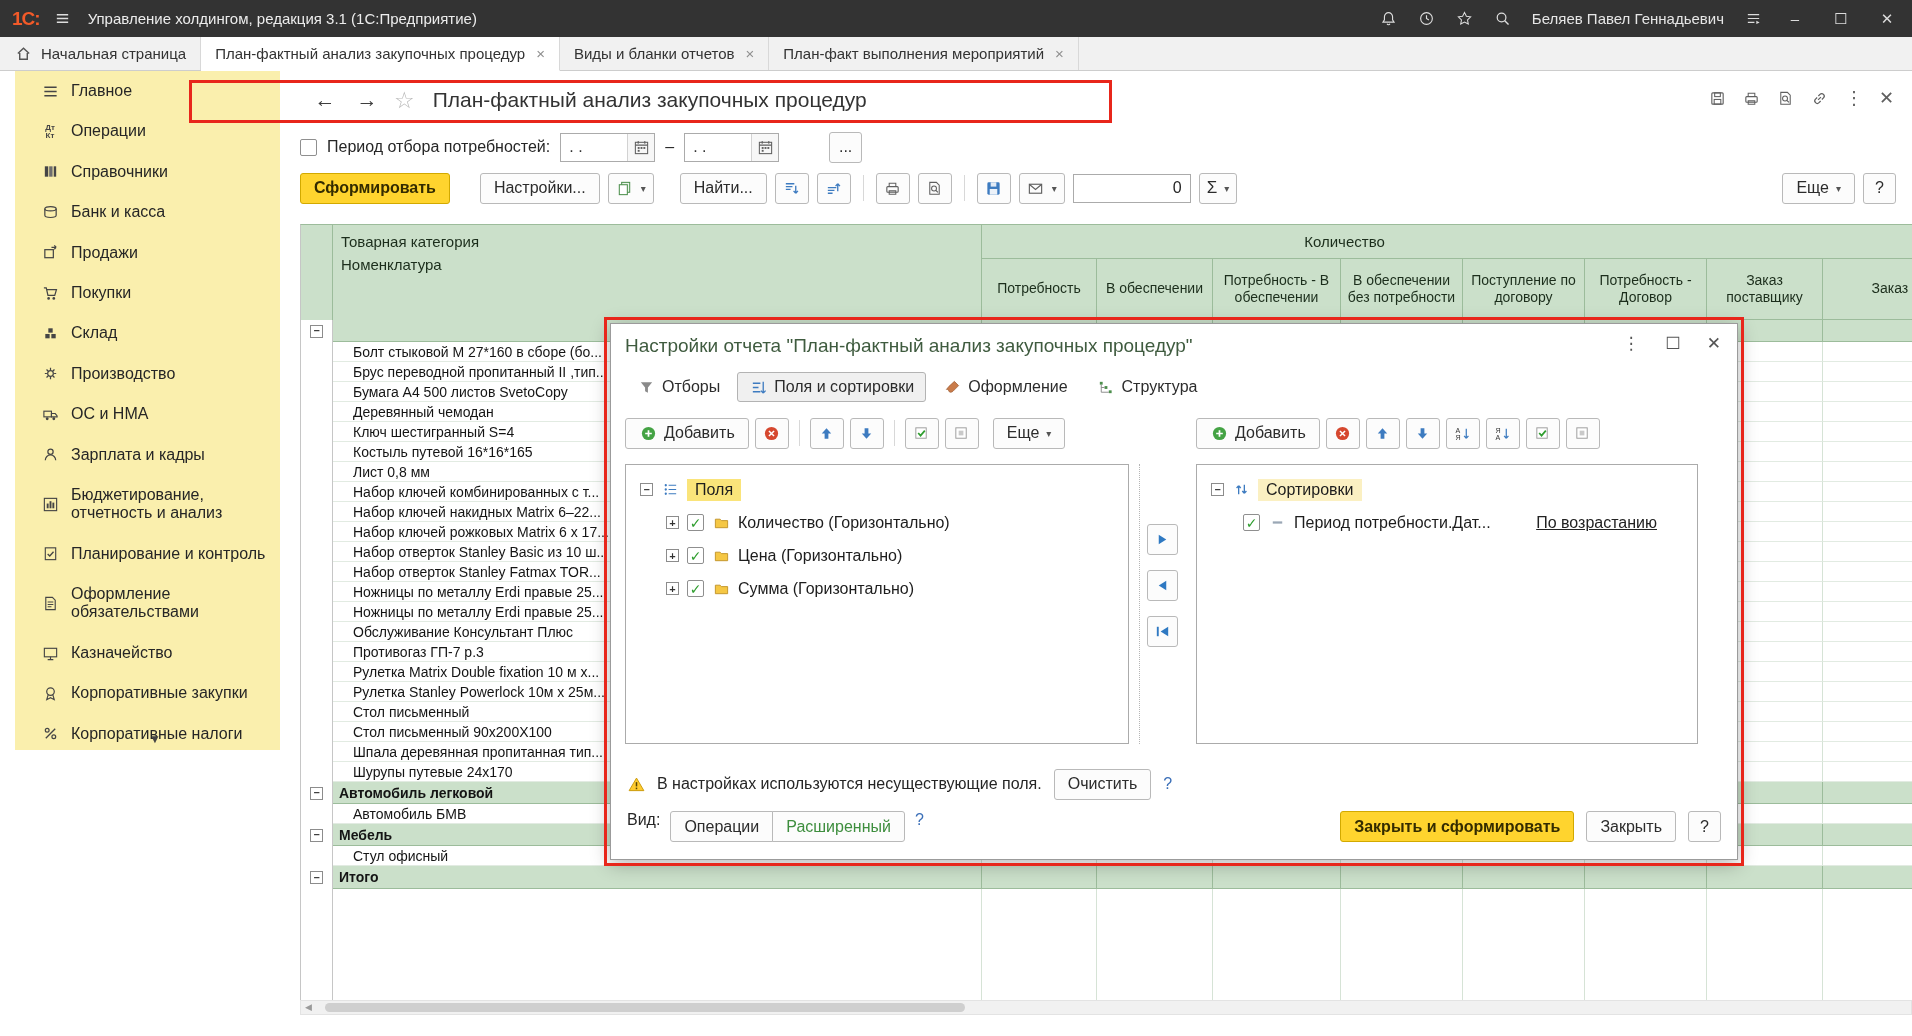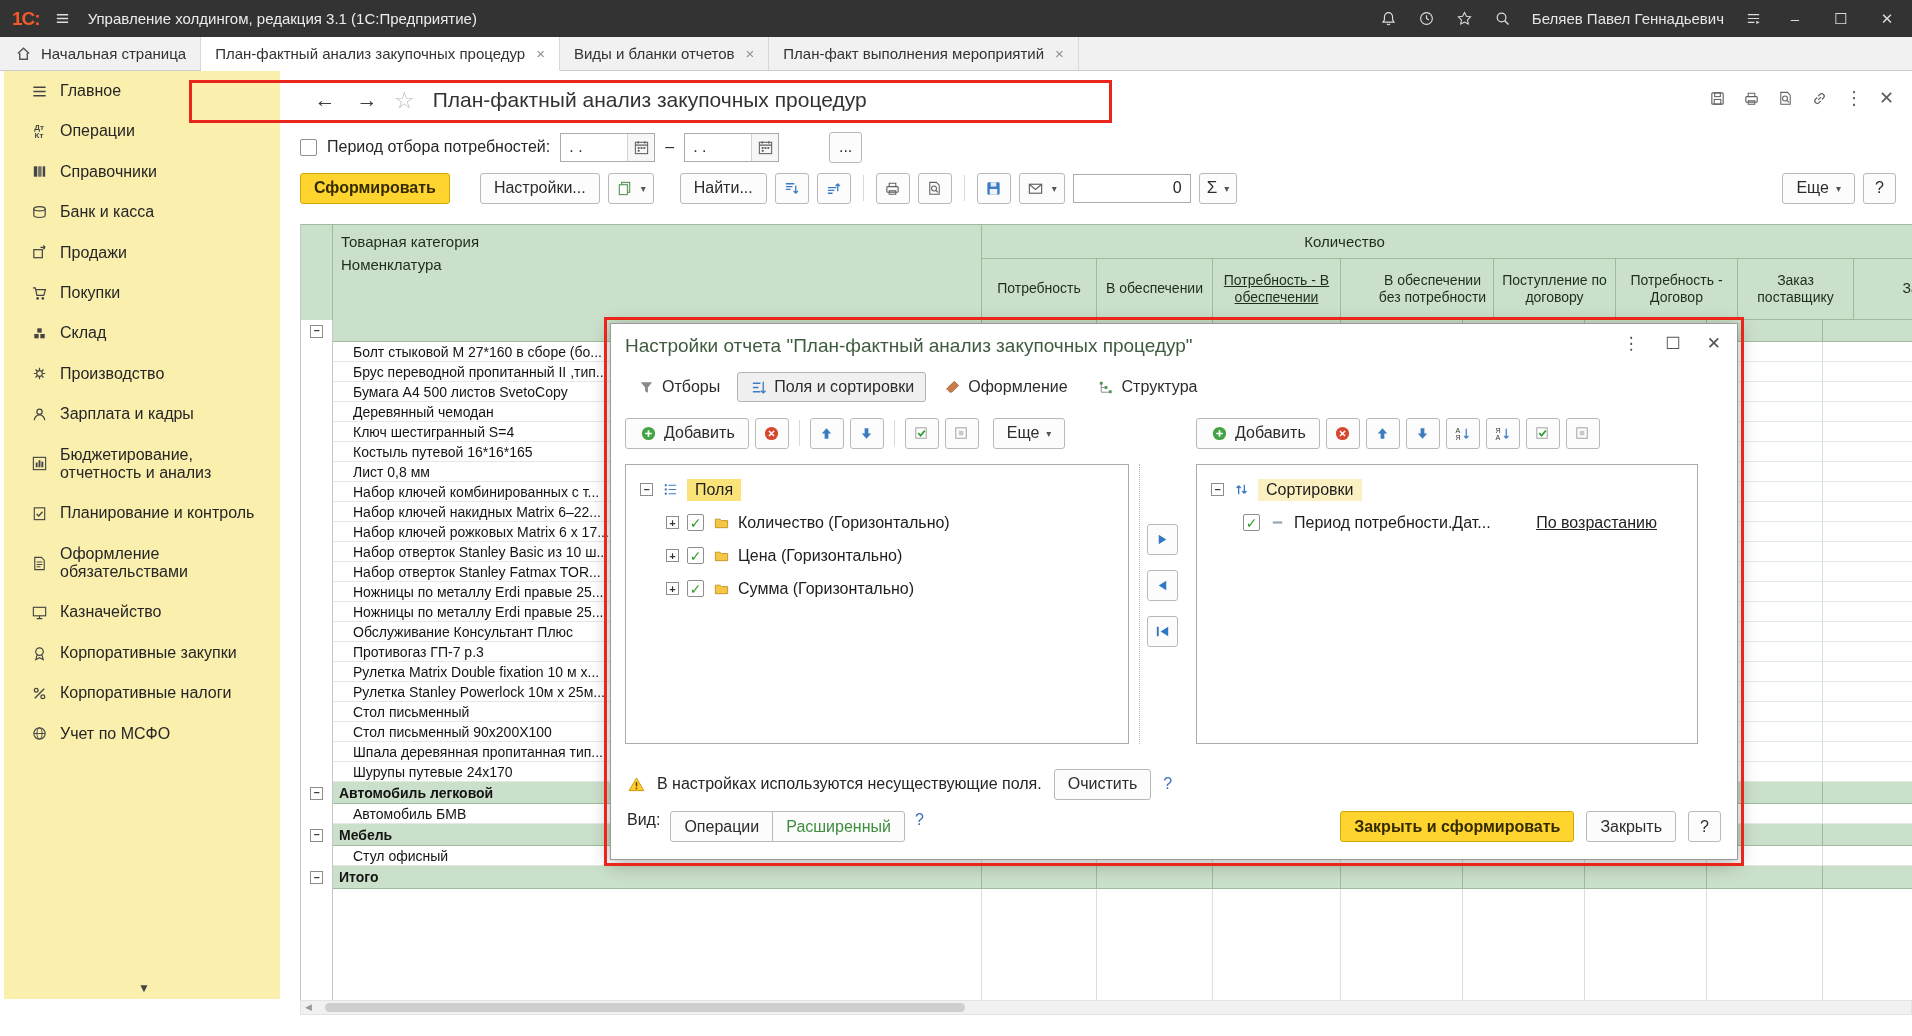--- a/index.html
+++ b/index.html
@@ -12,21 +12,21 @@
   #titlebar .appname{font-size:15px;color:#ececec;margin-left:2px}
   #tb-right{margin-left:auto;display:flex;align-items:center;gap:20px}
   #tb-right .username{font-size:15px}
   .winbtn{width:26px;text-align:center;color:#dcdcdc;font-size:15px}
   
   #tabbar{position:absolute;left:0;top:37px;width:1912px;height:34px;background:#f1f1f1;border-bottom:1px solid #cdcdcd;display:flex;align-items:stretch}
   .tab{display:flex;align-items:center;gap:9px;padding:0 14px;border-right:1px solid #d8d8d8;font-size:15px;color:#333;white-space:nowrap}
   .tab.active{background:#fff;margin-bottom:-1px;border-bottom:1px solid #fff}
   .tab .tab-close{color:#8f8f8f;font-size:15px;margin-left:2px}
   
-  #sidebar{position:absolute;left:4px;top:71px;width:280px;height:928px;background:var(--sidebar-yellow,#FAEFAD);overflow:hidden}
+  #sidebar{position:absolute;left:15px;top:71px;width:280px;height:679px;background:var(--sidebar-yellow,#FAEFAD);overflow:hidden}
   .side-item{display:flex;align-items:center;gap:12px;padding:11px 8px 11px 26px;font-size:16px;color:#262626;line-height:1.15}
   .side-item .lbl{max-width:205px}
   .dtkt{font:bold 8px/8px "Liberation Sans",sans-serif;color:#454545;text-align:center}
   #side-more{position:absolute;left:0;bottom:4px;width:280px;text-align:center;color:#444;font-size:12px}
   
   #main{position:absolute;left:280px;top:71px;width:1632px;height:965px;background:#fff}
   #navrow{position:absolute;left:30px;top:6px;height:46px;display:flex;align-items:center;gap:12px}
   .navarr{font-size:21px;color:#3e3e3e;width:30px;text-align:center}
   #nav-star{font-size:23px;color:#b9b9b9}
   #report-title{font-size:21px;color:#333;margin-left:6px;white-space:nowrap}
@@ -253,20 +253,31 @@
           <svg width="17" height="17" viewBox="0 0 18 18" fill="none">
             <circle cx="9" cy="9" r="3" stroke="#454545" stroke-width="1.3"></circle>
             <path d="M9 3v2.2M9 12.8V15M3 9h2.2M12.8 9H15M4.8 4.8l1.6 1.6M11.6 11.6l1.6 1.6M13.2 4.8l-1.6 1.6M6.4 11.6l-1.6 1.6" stroke="#454545" stroke-width="1.3"></path>
           </svg>
         </span>
         <span class="lbl">Производство</span>
       </div>
       <div class="side-item">
         <span class="ic">
           <svg width="17" height="17" viewBox="0 0 18 18" fill="none">
+            <rect x="2" y="5.5" width="8" height="6" stroke="#454545" stroke-width="1.2"></rect>
+            <path d="M10 8h4l2 2.5v1H10z" stroke="#454545" stroke-width="1.2"></path>
+            <circle cx="5.5" cy="13.5" r="1.5" fill="#454545"></circle>
+            <circle cx="12.5" cy="13.5" r="1.5" fill="#454545"></circle>
+          </svg>
+        </span>
+        <span class="lbl">ОС и НМА</span>
+      </div>
+      <div class="side-item">
+        <span class="ic">
+          <svg width="17" height="17" viewBox="0 0 18 18" fill="none">
             <circle cx="9" cy="6" r="2.8" stroke="#454545" stroke-width="1.3"></circle>
             <path d="M3.5 15a5.5 5.5 0 0 1 11 0" stroke="#454545" stroke-width="1.3"></path>
           </svg>
         </span>
         <span class="lbl">Зарплата и кадры</span>
       </div>
       <div class="side-item">
         <span class="ic">
           <svg width="17" height="17" viewBox="0 0 18 18" fill="none">
             <rect x="2.5" y="2.5" width="13" height="13" stroke="#454545" stroke-width="1.2"></rect>
@@ -505,24 +516,24 @@
         <div class="g-grouphdr">
             <span>Количество</span>
           </div>
         <div class="g-colnames" id="cols-container">
             <div class="g-colcell" style="width: 115px; min-width: 115px;">
               <span>Потребность</span>
             </div>
             <div class="g-colcell" style="width: 116px; min-width: 116px;">
               <span>В обеспечении</span>
             </div>
-            <div class="g-colcell" style="width: 128px; min-width: 128px; text-decoration: underline;">
+            <div class="g-colcell" style="width: 128px; min-width: 128px;">
               <span>Потребность - В обеспечении</span>
             </div>
-            <div class="g-colcell" style="width: 122px; min-width: 122px; margin-left: 31px;">
+            <div class="g-colcell" style="width: 122px; min-width: 122px;">
               <span>В обеспечении без потребности</span>
             </div>
             <div class="g-colcell" style="width: 122px; min-width: 122px;">
               <span>Поступление по договору</span>
             </div>
             <div class="g-colcell" style="width: 122px; min-width: 122px;">
               <span>Потребность - Договор</span>
             </div>
             <div class="g-colcell" style="width: 116px; min-width: 116px; text-align: center;">
               <span>Заказ поставщику</span>

